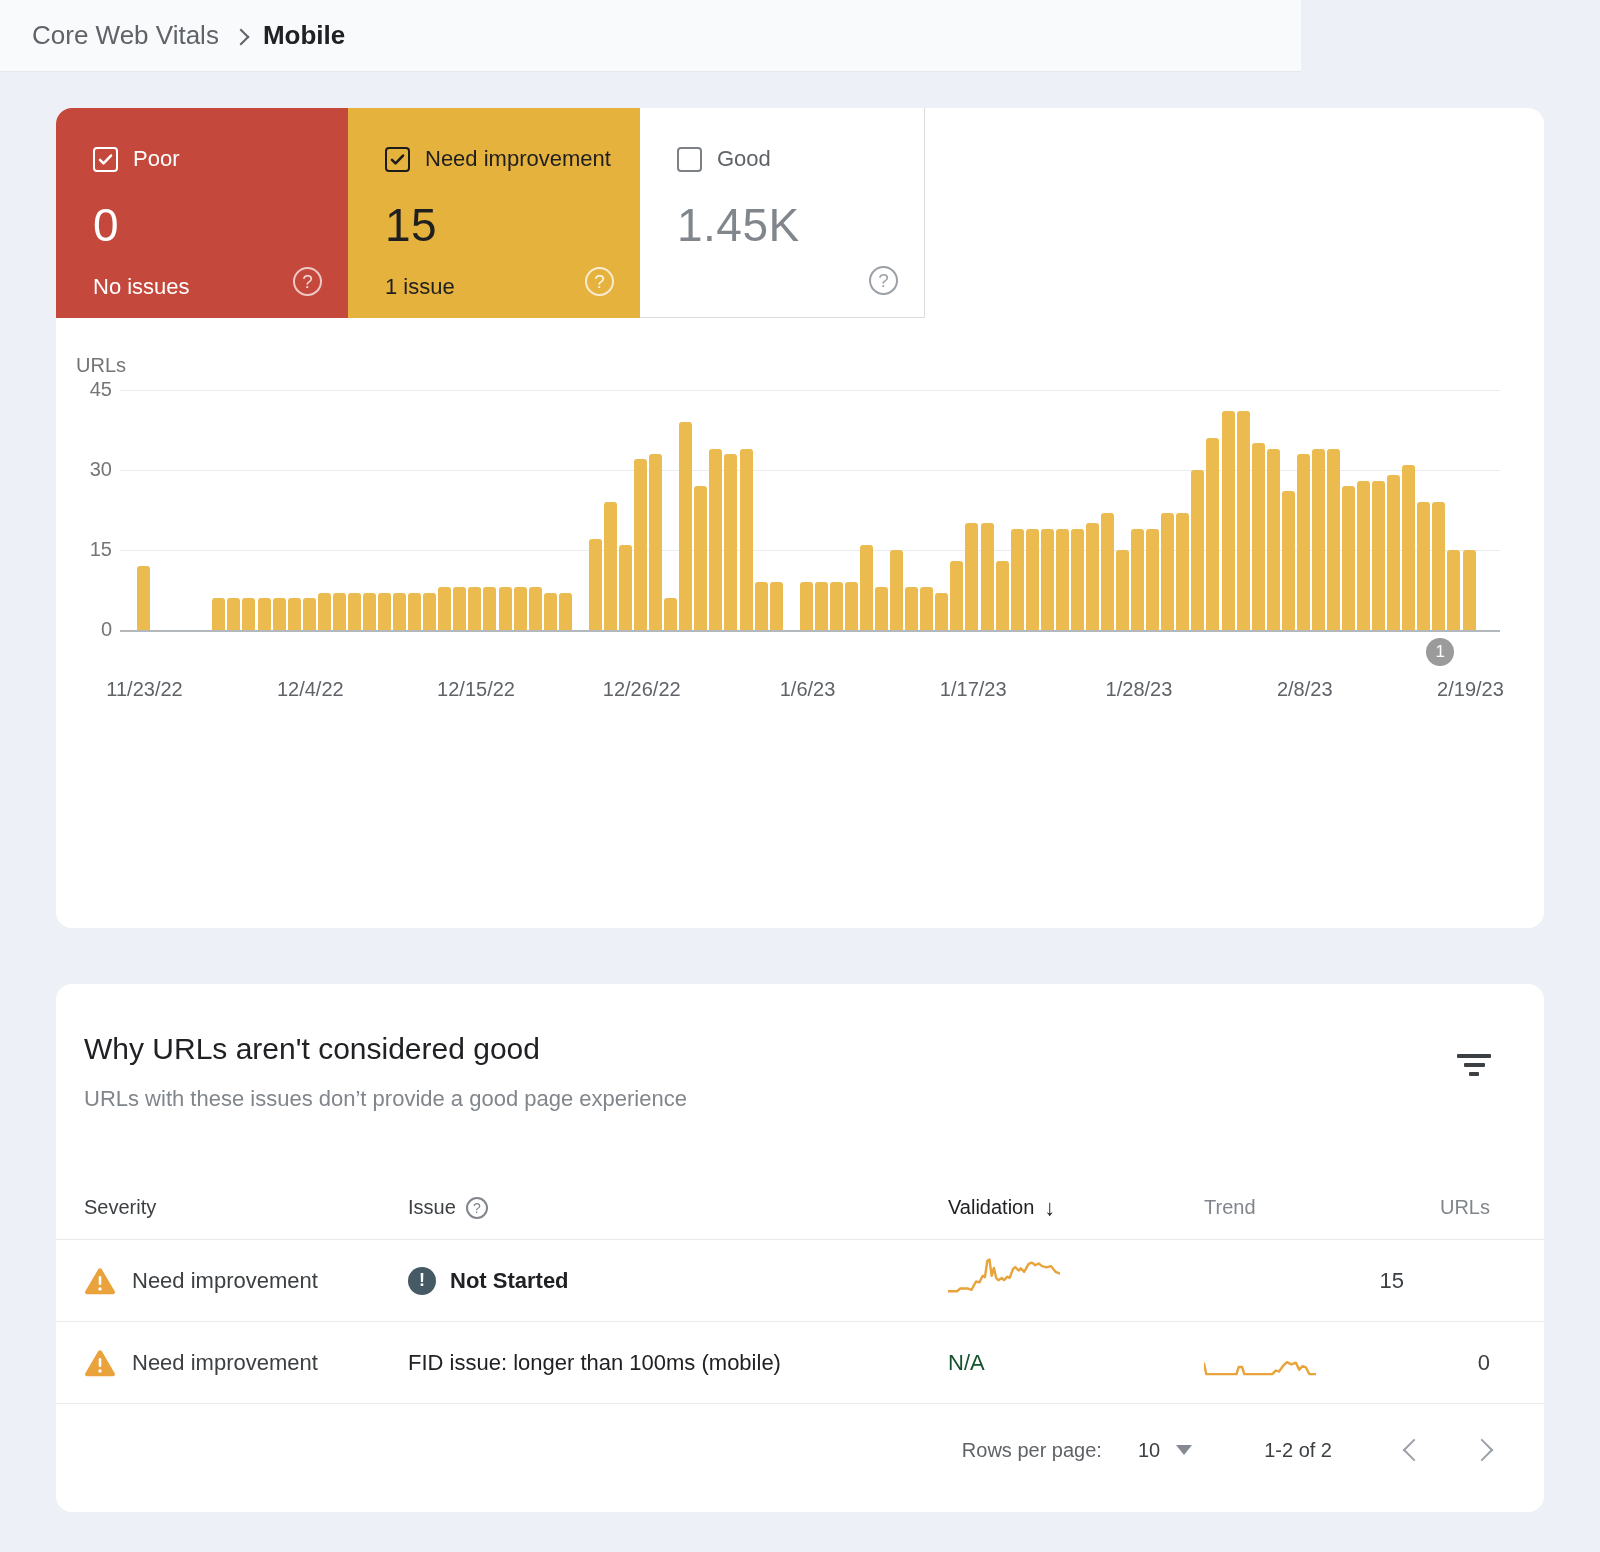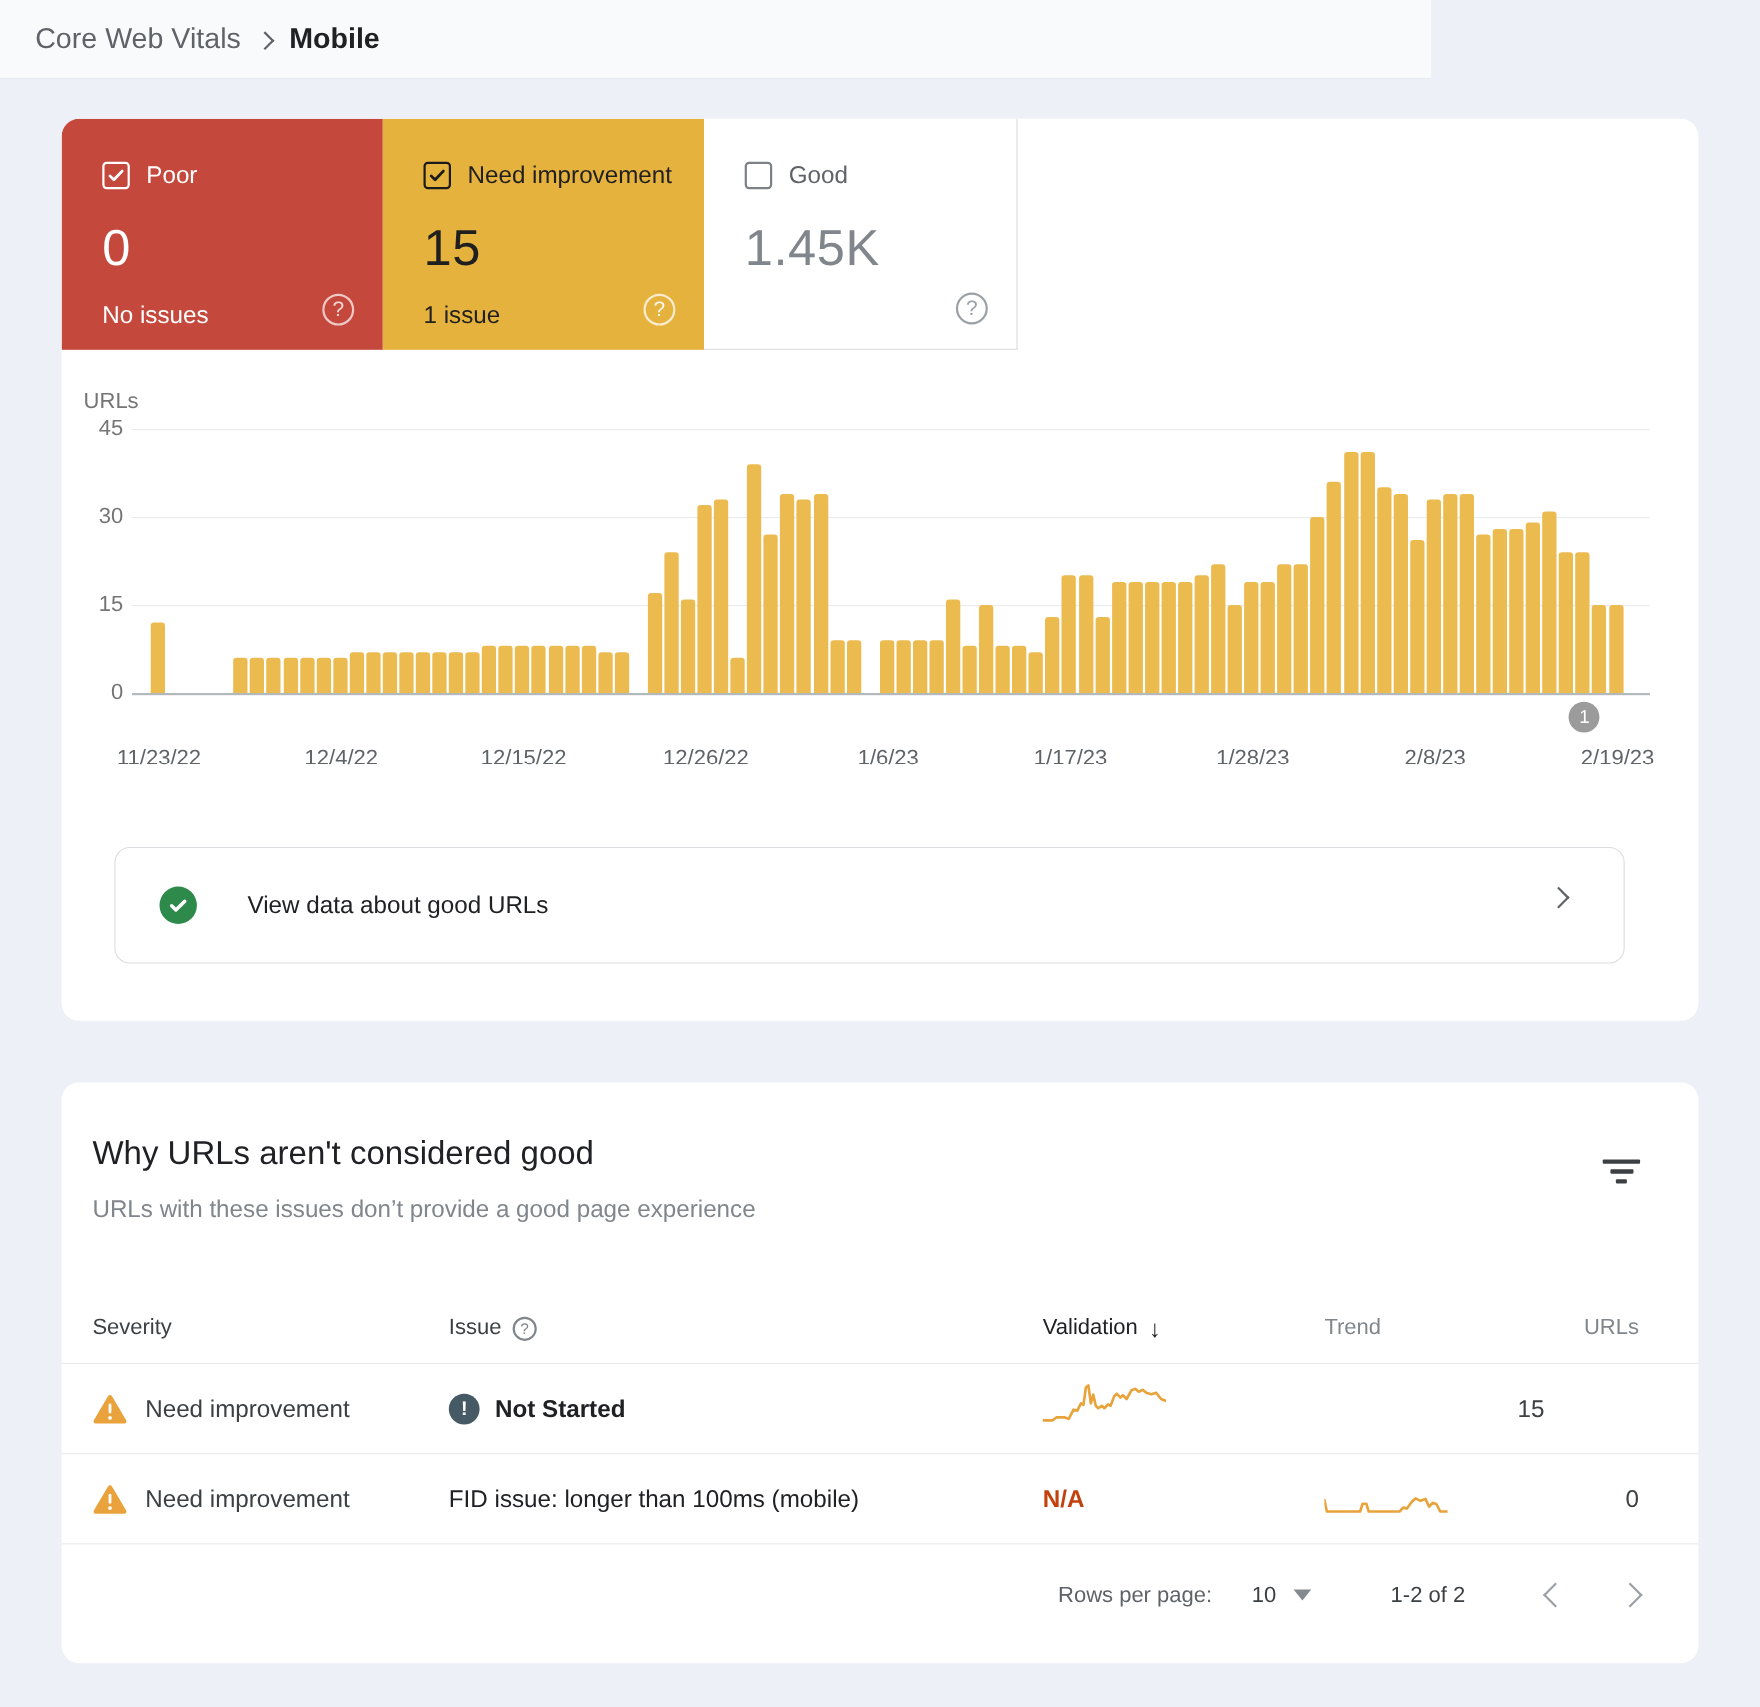--- a/index.html
+++ b/index.html
@@ -91,21 +91,21 @@
   .sort-arrow { font-size:22px; color:#202124; }
 
   .trow { position:absolute; left:0; width:1488px; height:82px; border-bottom:1px solid #e8eaed; font-size:22px; cursor:pointer; }
   .sev-cell { display:flex; align-items:center; gap:16px; color:#3c4043; }
   .warn-tri { width:32px; height:28px; flex:none; }
   .issue-cell { color:#202124; }
   .issue-bold { font-weight:700; }
   .val-cell { display:flex; align-items:center; gap:14px; }
   .val-badge { width:28px; height:28px; border-radius:50%; background:#455a64; color:#fff; font-weight:700; font-size:18px; display:flex; align-items:center; justify-content:center; flex:none; }
   .val-text-bold { font-weight:700; color:#202124; }
-  .val-na { color:#c2410c;font-weight:bold; }
+  .val-na { color:#14532d; }
   .spark { width:112px; height:44px; }
   .urls-cell { text-align:right; color:#3c4043; }
 
   .pagination { position:absolute; right:54px; top:436px; height:60px; display:flex; align-items:center; gap:0; font-size:20px; color:#5f6368; }
   .rpp-value { color:#3c4043; margin-left:36px; cursor:pointer; display:flex; align-items:center; gap:16px; }
   .dd-arrow { width:0; height:0; border-left:8px solid transparent; border-right:8px solid transparent; border-top:10px solid #848a90; }
   .page-range { color:#3c4043; margin-left:72px; }
   .pg-btn { width:16px; height:16px; border-top:2.5px solid #9aa0a6; flex:none; cursor:pointer; }
   .pg-prev { margin-left:74px; border-left:2.5px solid #9aa0a6; transform:rotate(-45deg); }
   .pg-next { margin-left:52px; border-right:2.5px solid #9aa0a6; transform:rotate(45deg); }
@@ -272,29 +272,20 @@
       <div class="xtick" style="left: 420.017px;">12/15/22</div>
       <div class="xtick" style="left: 585.758px;">12/26/22</div>
       <div class="xtick" style="left: 751.5px;">1/6/23</div>
       <div class="xtick" style="left: 917.242px;">1/17/23</div>
       <div class="xtick" style="left: 1082.98px;">1/28/23</div>
       <div class="xtick" style="left: 1248.72px;">2/8/23</div>
       <div class="xtick" style="left: 1414.47px;">2/19/23</div>
     </div>
   <div id="chart-marker" style="left: 1370.33px;">1</div>
 
-  <div class="banner">
-    <span class="banner-check">
-      <svg viewBox="0 0 24 24" width="22" height="22">
-          <path d="M5.5 12.5l4.2 4.2L18.5 8" stroke="#fff" stroke-width="3.4" fill="none" stroke-linecap="round" stroke-linejoin="round"></path>
-        </svg>
-    </span>
-    <span class="banner-text">View data about good URLs</span>
-    <span class="banner-chevron"></span>
-  </div>
 </div>
 
 <div class="card" id="issues-card">
   <div class="issues-title">Why URLs aren't considered good</div>
   <div class="issues-sub">URLs with these issues don’t provide a good page experience</div>
   <div class="filter-icon">
       <i></i>
       <i></i>
       <i></i>
     </div>

